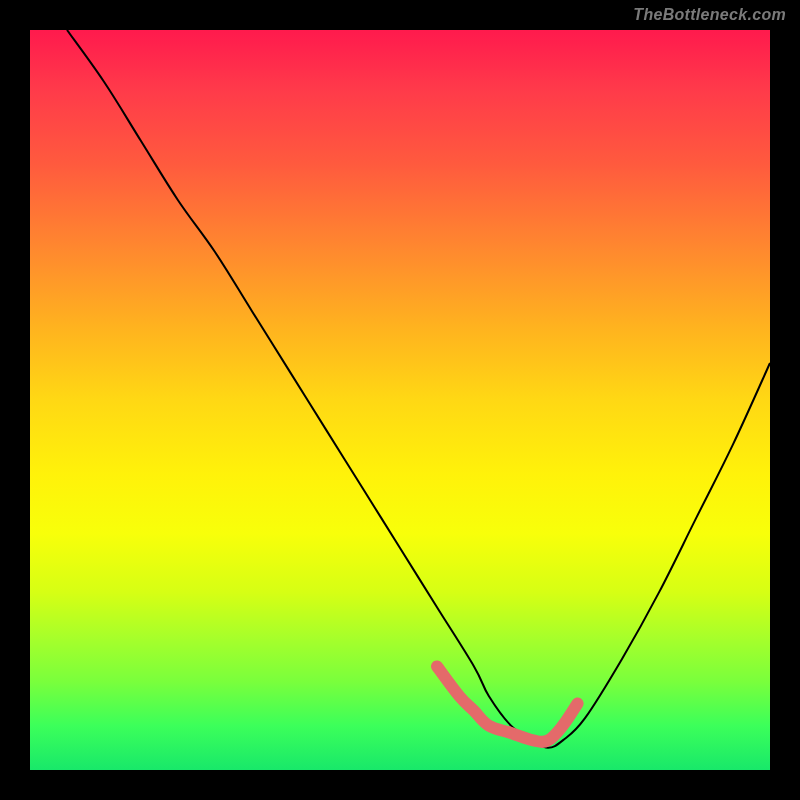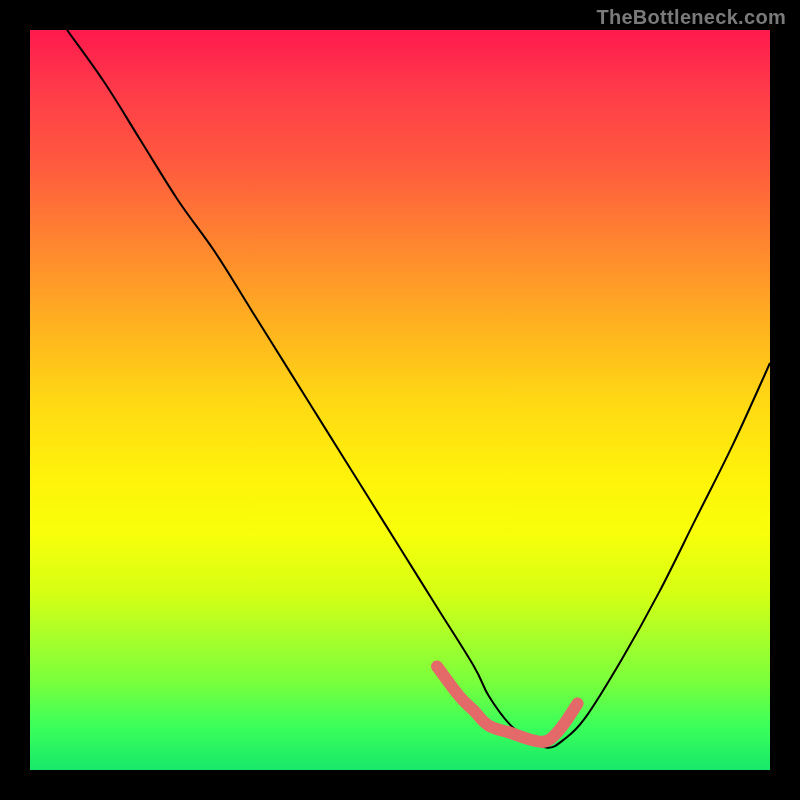--- a/index.html
+++ b/index.html
@@ -40,24 +40,25 @@
       #3cff5a 94%,
       #18e86a 100%
     );
     overflow: hidden;
   }
   .watermark {
     position: absolute;
     top: 6px;
     right: 14px;
     color: #7a7a7a;
-    font-size: 20px;
+    font-size: 16px;
     font-weight: 600;
     letter-spacing: 0.3px;
     user-select: none;
+    font-style: italic;
   }
   svg {
     position: absolute;
     left: 0;
     top: 0;
   }
   .curve {
     fill: none;
     stroke: #000;
     stroke-width: 2;

